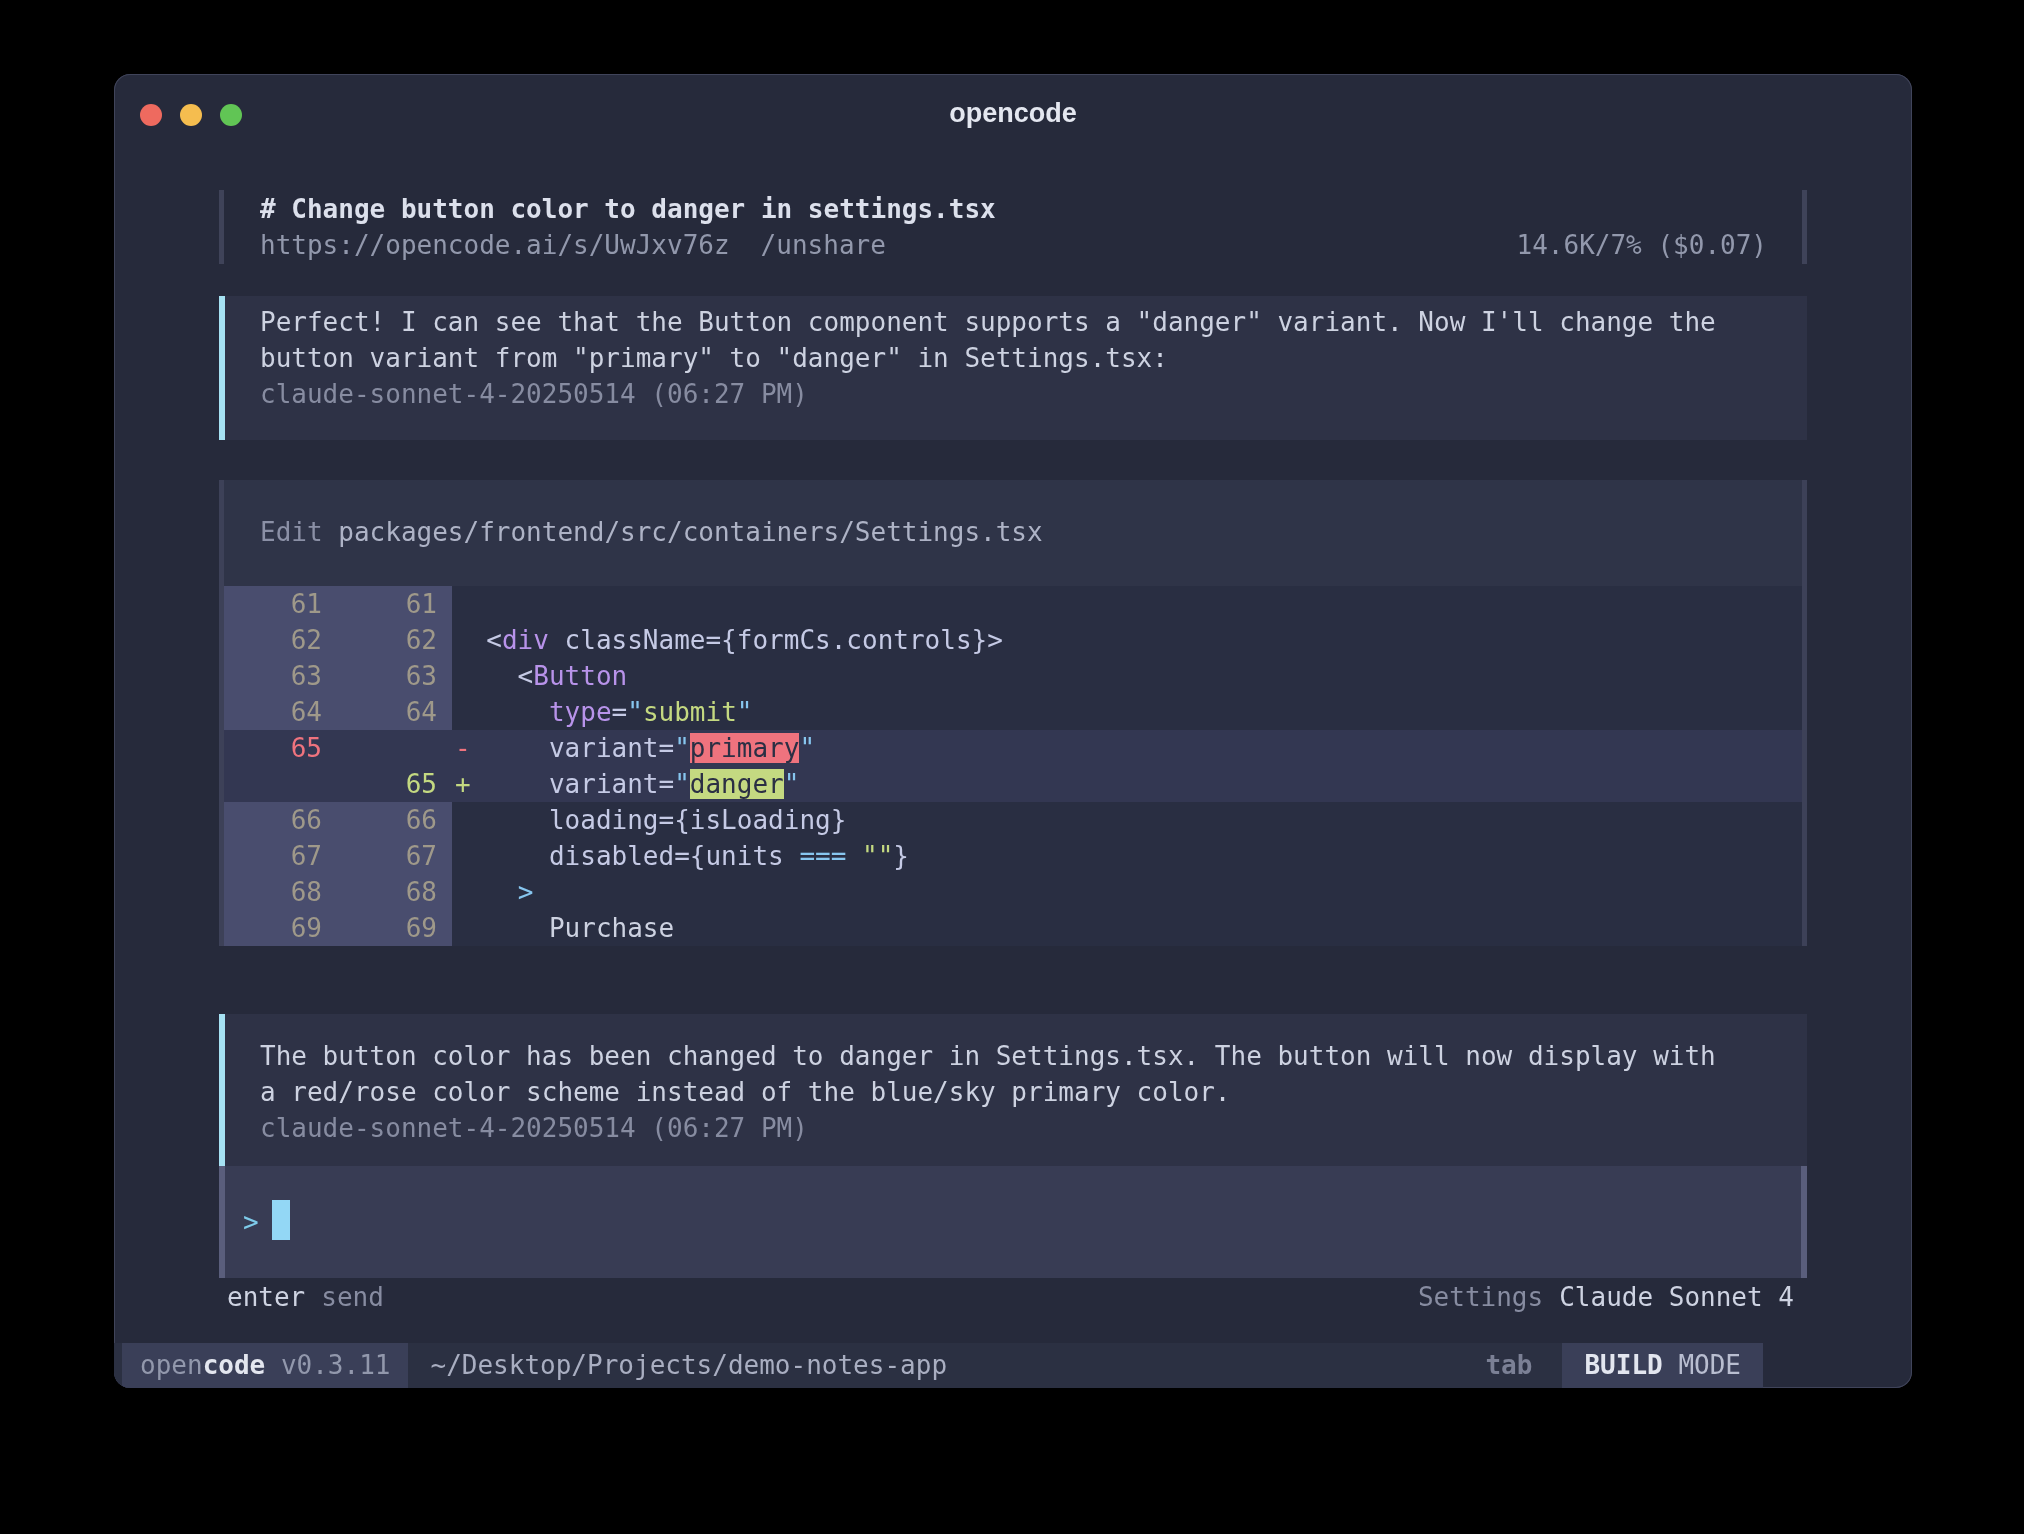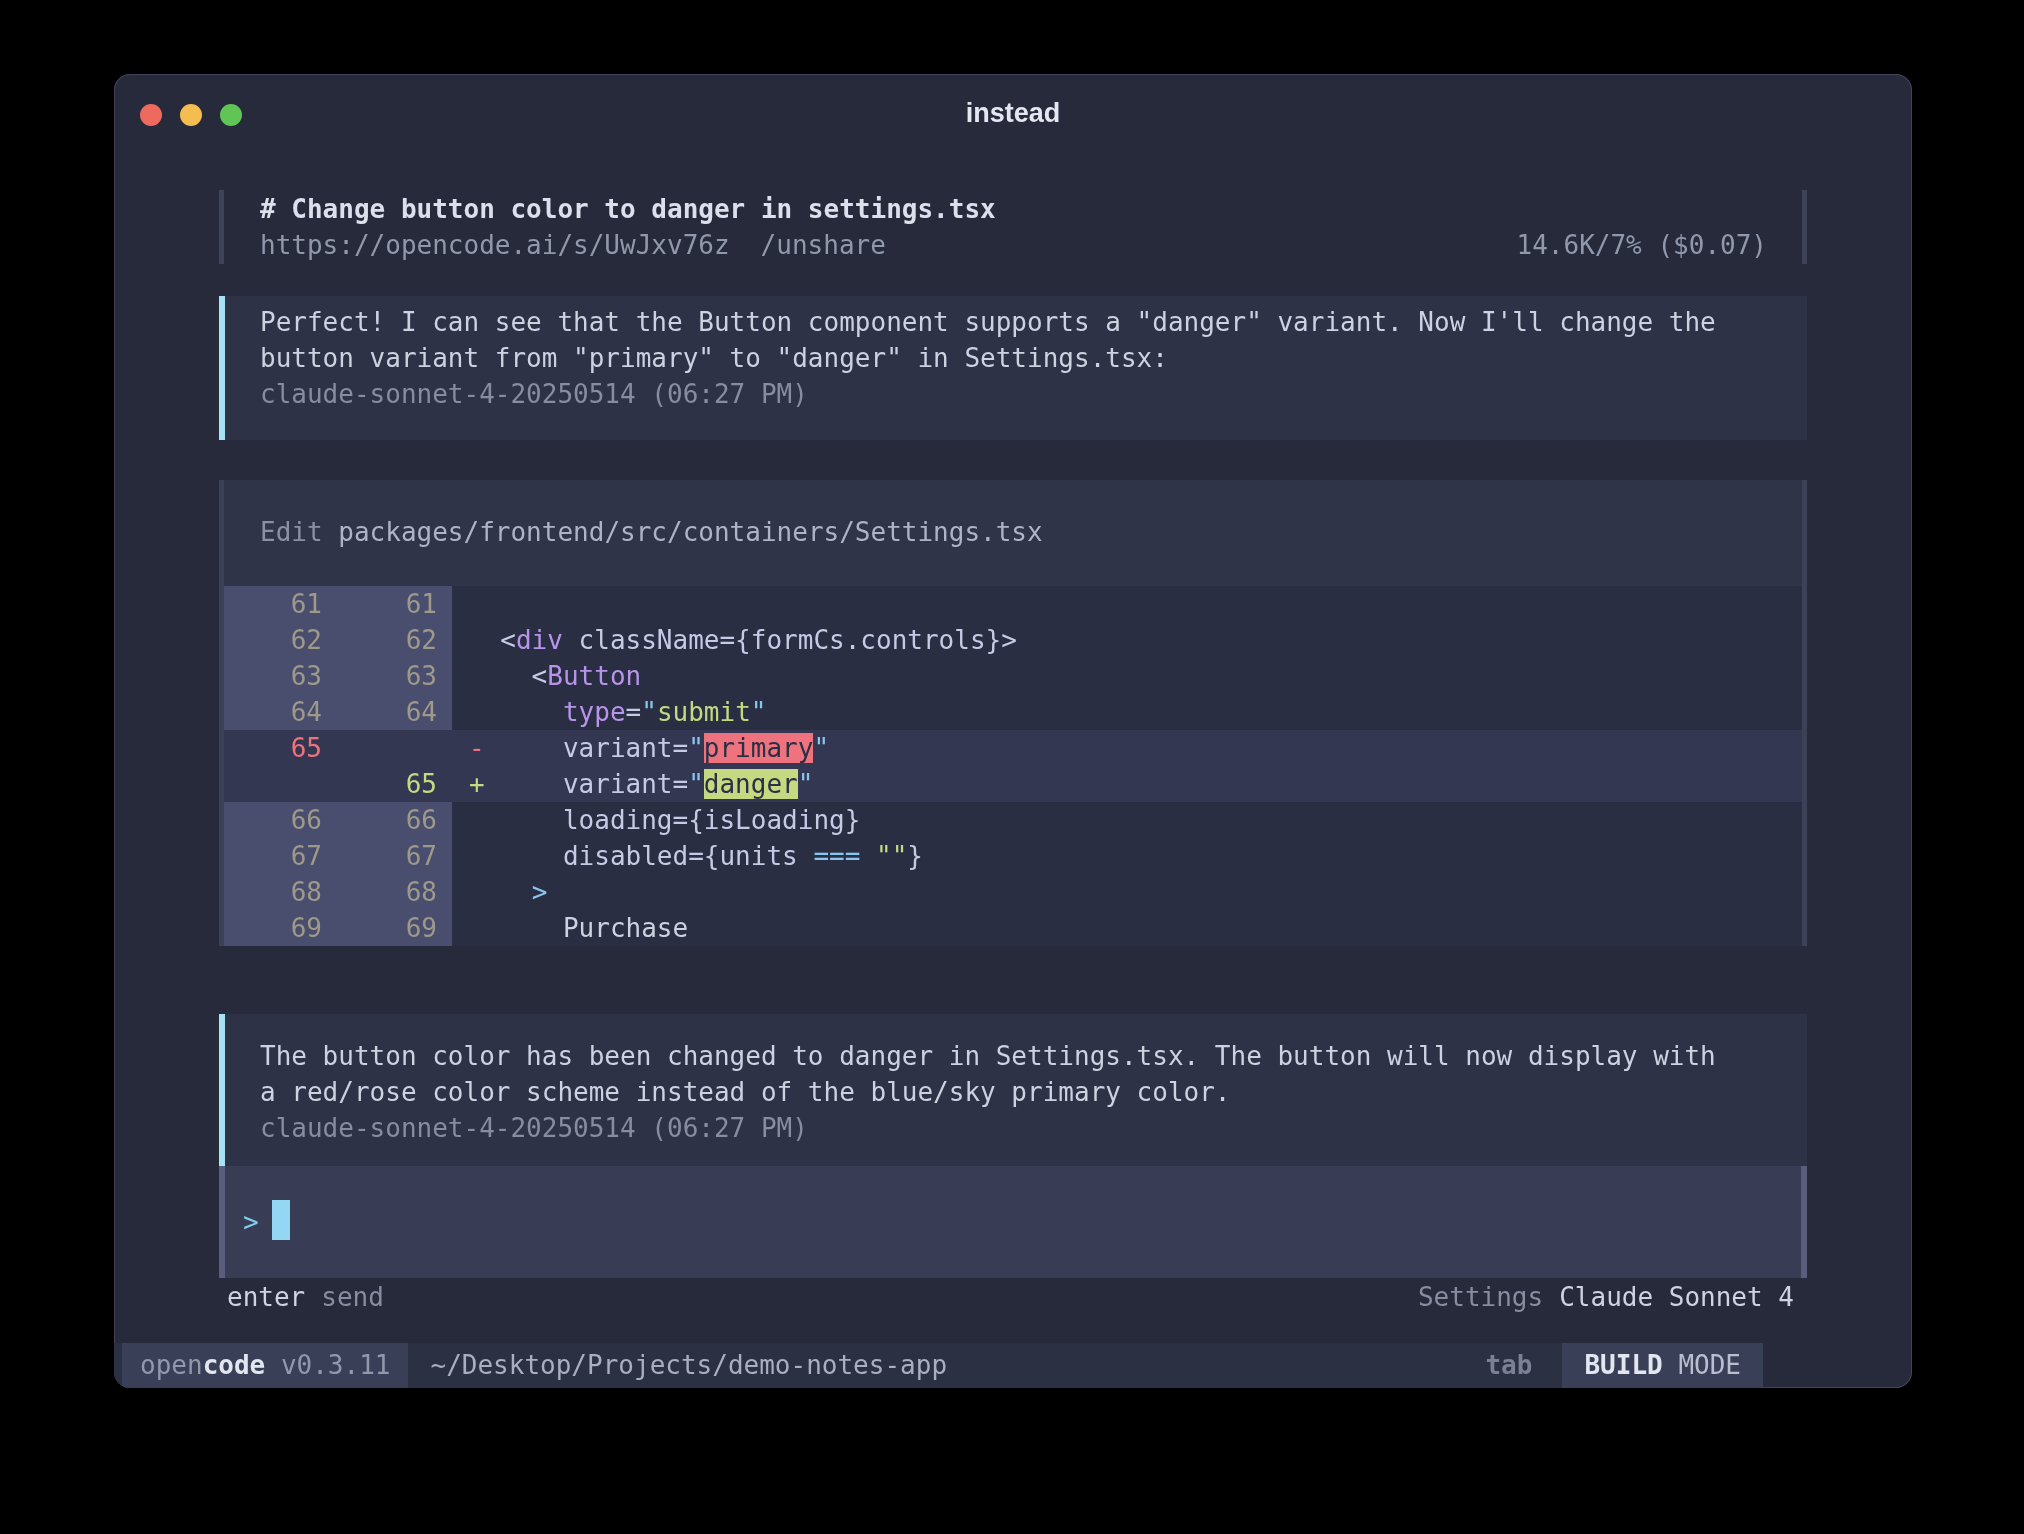--- a/index.html
+++ b/index.html
@@ -24,21 +24,21 @@
   .msg .mbody{flex:1;background:#2e3246;padding:8px 40px 0 35px;line-height:36px;}
   .msg.m1{top:222px;height:144px;}
   .msg.m2{top:940px;height:152px;}
   .msg.m2 .mbody{padding-top:24px;}
   .meta{color:#878ca1;}
   
   .tool{position:absolute;left:105px;top:406px;width:1588px;height:466px;background:#2f3448;border-left:5px solid #3d4158;border-right:5px solid #3d4158;box-sizing:border-box;padding-top:34px;}
   .tool .thead{padding-left:36px;line-height:36px;margin-bottom:36px;}
   .tool .taction{color:#8b90a6;}
   .tool .tfile{color:#aeb3c6;}
-  .drow{display:flex;height:36px;line-height:36px;background:#292e42;gap:14px;}
+  .drow{display:flex;height:36px;line-height:36px;background:#292e42;}
   .drow .gut{display:flex;background:#494d6e;color:#9f998a;}
   .drow.chg{background:#333752;}
   .drow.chg .gut{background:transparent;}
   .old{width:98px;text-align:right;}
   .new{width:115px;text-align:right;}
   .gp{width:15px;}
   .drow.del .old{color:#ef737e;}
   .drow.add .new{color:#c4d981;}
   .code{padding-left:3px;white-space:pre;margin:0;font-family:inherit;font-size:inherit;}
   .sign-del{color:#ef737e;}
@@ -75,21 +75,21 @@
 </style>
 </head>
 <body>
 
 <div class="window">
 
   <div class="titlebar">
     <div class="light red"></div>
     <div class="light yellow"></div>
     <div class="light green"></div>
-    <div class="wtitle">instead</div>
+    <div class="wtitle">opencode</div>
   </div>
 
   <div class="sess">
     <div class="t1"># Change button color to danger in settings.tsx</div>
     <div class="t2">
       <span class="url">https://opencode.ai/s/UwJxv76z</span>
       <span>/unshare</span>
       <span class="spacer"></span>
       <span>14.6K/7% ($0.07)</span>
     </div>

